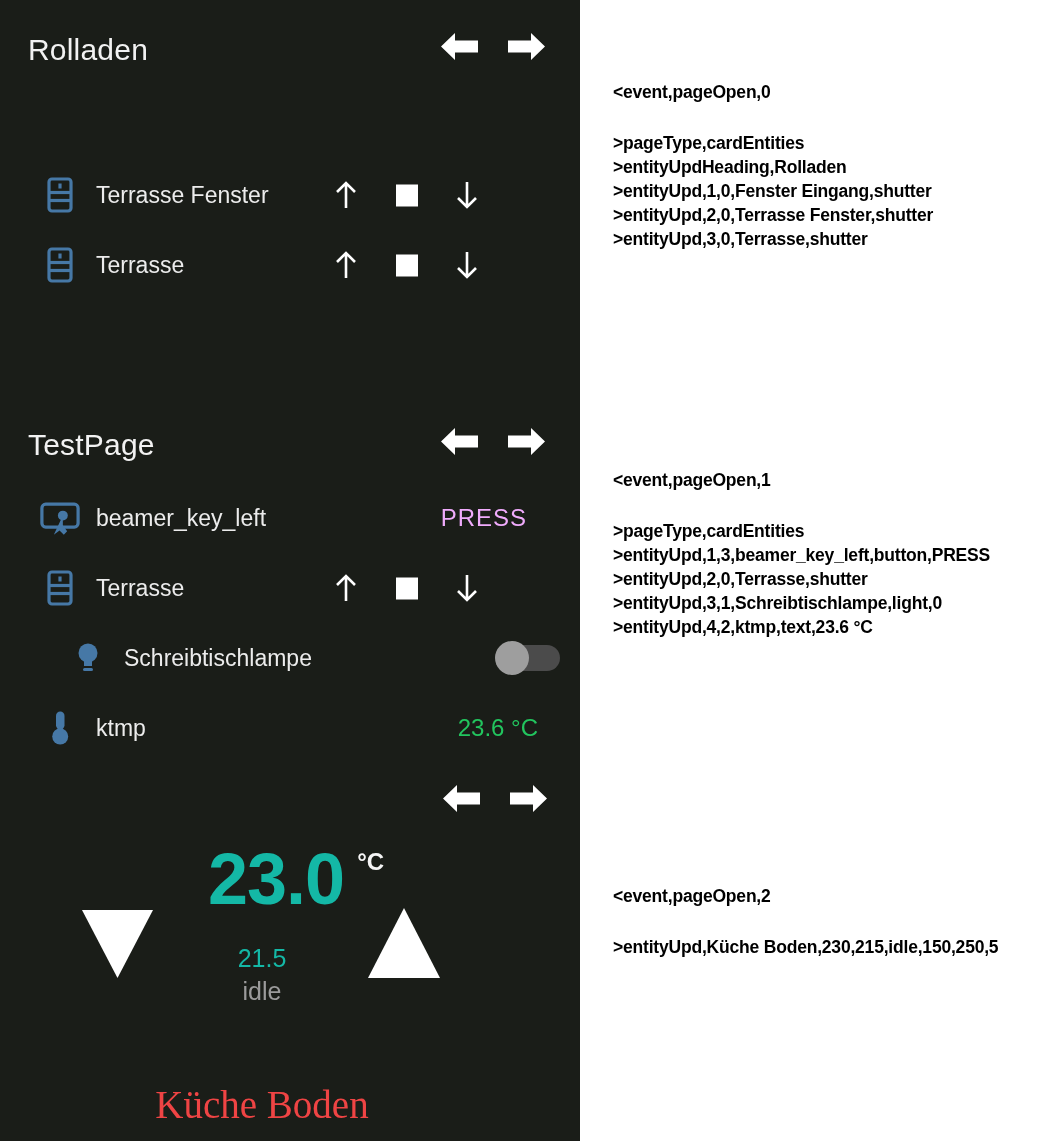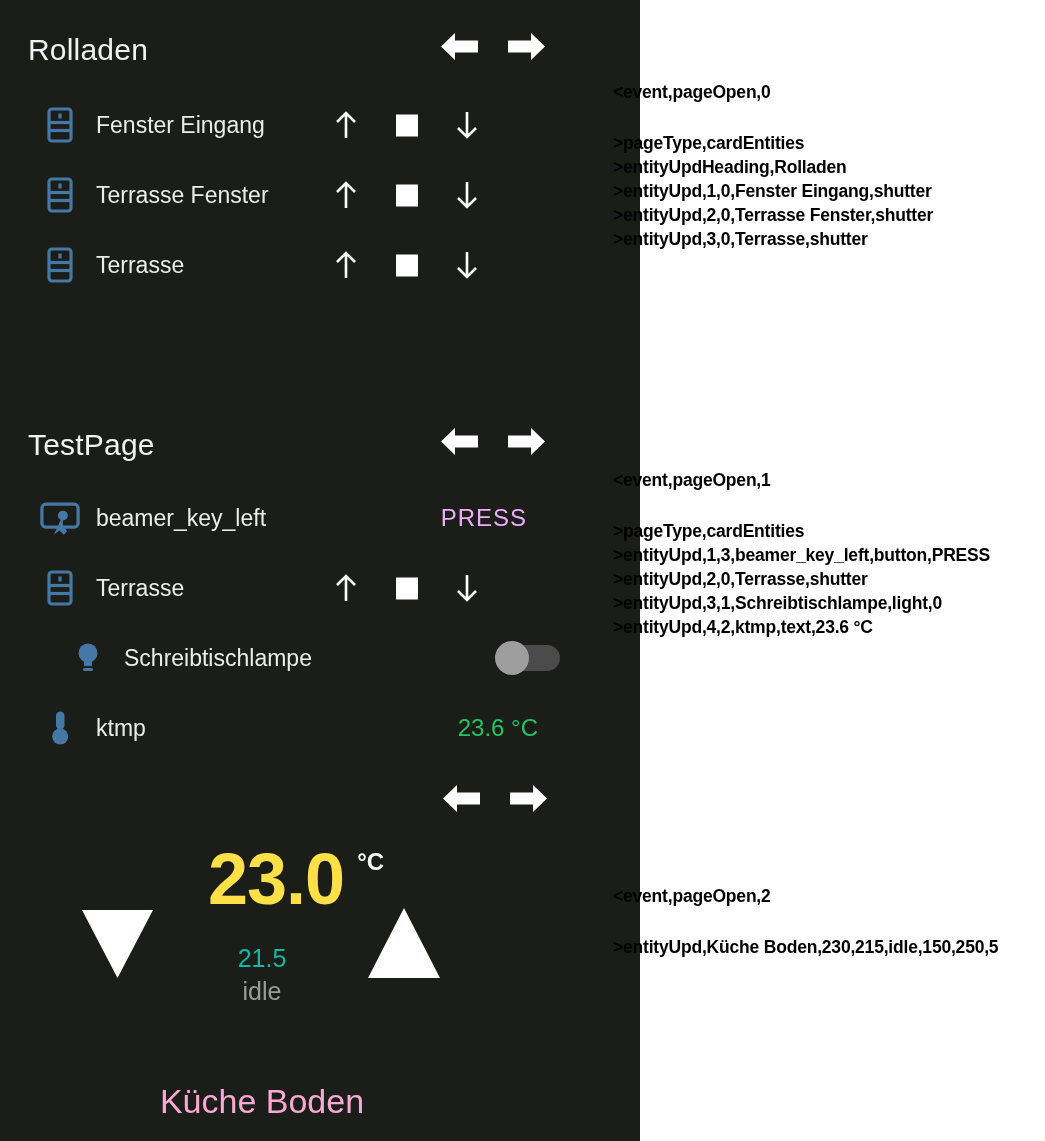--- a/index.html
+++ b/index.html
@@ -1,20 +1,20 @@
 <!DOCTYPE html>
 <html><head>
 <meta charset="utf-8">
 <style>
   * { margin:0; padding:0; box-sizing:border-box; }
   html,body { width:1045px; height:1141px; background:#ffffff; font-family:"Liberation Sans", sans-serif; }
   .stage { position:relative; width:1045px; height:1141px; overflow:hidden; }
 
   
-  .panel { position:absolute; left:0; top:0; width:640px; height:1141px; background:#1a1d18; }
+  .panel { position:absolute; left:0; top:0; width:580px; height:1141px; background:#1a1d18; }
   .card { position:absolute; left:0; width:562px; }
   .card-heading { position:absolute; left:28px; font-size:30px; font-weight:400; color:#f2f2f2; letter-spacing:.2px; }
   .navbtn { position:absolute; width:37px; height:31px; background:none; border:none; padding:0; cursor:pointer; }
   .navbtn svg { display:block; width:37px; height:31px; }
 
   .row { position:absolute; left:0; width:562px; height:70px; }
   .icon-cell { position:absolute; left:40px; width:40px; top:50%; transform:translateY(-50%); display:flex; justify-content:center; align-items:center; }
   .ent-label { position:absolute; left:96px; top:50%; transform:translateY(-50%); font-size:23px; color:#ececec; }
   .ctl { position:absolute; top:50%; transform:translateY(-50%); background:none; border:none; padding:0; cursor:pointer; display:flex; align-items:center; justify-content:center; }
   .ctl-up   { left:331px; width:30px; height:34px; }
@@ -22,27 +22,27 @@
   .ctl-down { left:452px; width:30px; height:34px; }
   .stop-square { display:block; width:22px; height:22px; background:#ffffff; }
   .press-btn { position:absolute; right:35px; top:50%; transform:translateY(-50%); background:none; border:none; padding:0; cursor:pointer; font-family:"Liberation Sans",sans-serif; font-size:24px; letter-spacing:1px; color:#f0abfc; }
   .value-text { position:absolute; right:24px; top:50%; transform:translateY(-50%); font-size:24px; color:#22c55e; }
 
   .toggle { position:absolute; left:470px; top:22px; width:62px; height:26px; border-radius:13px; background:#4b4b4b; cursor:pointer; }
   .toggle-knob { position:absolute; left:-3px; top:-4px; width:34px; height:34px; border-radius:50%; background:#9e9e9e; }
 
   
   .thermo-temp-wrap { position:absolute; left:208px; top:846px; display:flex; align-items:flex-start; }
-  .thermo-temp { font-size:72px; font-weight:700; color:#fde047; line-height:0.92; letter-spacing:-1px; }
+  .thermo-temp { font-size:72px; font-weight:700; color:#14b8a6; line-height:0.92; letter-spacing:-1px; }
   .thermo-unit { font-size:24px; font-weight:700; color:#f5f5f5; margin-left:13px; margin-top:2px; }
   .tri-btn { position:absolute; background:none; border:none; padding:0; cursor:pointer; }
   .tri-btn svg { display:block; }
   .thermo-target { position:absolute; left:262px; top:944px; transform:translateX(-50%); font-size:25px; color:#14b8a6; }
   .thermo-state  { position:absolute; left:262px; top:977px; transform:translateX(-50%); font-size:25px; color:#9b9b9b; }
-  .thermo-title  { position:absolute; left:262px; top:1082px; transform:translateX(-50%); font-size:34px; color:#f9a8d4; white-space:nowrap; }
+  .thermo-title  { position:absolute; left:262px; top:1082px; transform:translateX(-50%); font-size:39px; color:#ef4444; white-space:nowrap;font-family:Liberation Serif, serif; }
 
   
   .log { position:absolute; left:613px; top:0; width:425px; color:#000000; font-weight:700; font-size:17.5px; line-height:24px; letter-spacing:-0.2px; }
   .log-block { position:absolute; left:0; width:425px; }
   .log-lines { margin-top:27px; }
   .log-line { white-space:nowrap; }
 </style>
 </head>
 <body>
 
@@ -56,44 +56,20 @@
         <span><svg viewBox="0 0 37 31">
               <polygon points="0,15.5 14,2 14,9.5 37,9.5 37,21.5 14,21.5 14,29" fill="#ffffff"></polygon>
             </svg></span>
       </button>
       <button class="navbtn" style="left:508px; top:31px;">
         <span><svg viewBox="0 0 37 31">
               <polygon points="37,15.5 23,2 23,9.5 0,9.5 0,21.5 23,21.5 23,29" fill="#ffffff"></polygon>
             </svg></span>
       </button>
 
-      <div class="row" style="top:90px;">
-        <span class="icon-cell">
-          <svg width="26" height="36" viewBox="0 0 26 36" fill="none" stroke="#4678a6" stroke-width="3.2">
-            <rect x="2" y="2" width="22" height="32" rx="3"></rect>
-              <line x1="2" y1="15.5" x2="24" y2="15.5"></line>
-              <line x1="2" y1="23.5" x2="24" y2="23.5"></line>
-              <line x1="13" y1="6.5" x2="13" y2="11.5"></line>
-          </svg>
-        </span>
-        <span class="ent-label">Fenster Eingang</span>
-        <button class="ctl ctl-up">
-            <svg width="30" height="34" viewBox="0 0 30 34" stroke="#ffffff" stroke-width="2.6" fill="none">
-              <path d="M15 30 V6 M6 14 L15 5 L24 14"></path>
-            </svg>
-          </button>
-        <button class="ctl ctl-stop">
-            <span class="stop-square"></span>
-          </button>
-        <button class="ctl ctl-down">
-            <svg width="30" height="34" viewBox="0 0 30 34" stroke="#ffffff" stroke-width="2.6" fill="none">
-              <path d="M15 4 V28 M6 20 L15 29 L24 20"></path>
-            </svg>
-          </button>
-      </div>
 
       <div class="row" style="top:160px;">
         <span class="icon-cell">
           <svg width="26" height="36" viewBox="0 0 26 36" fill="none" stroke="#4678a6" stroke-width="3.2">
             <rect x="2" y="2" width="22" height="32" rx="3"></rect>
               <line x1="2" y1="15.5" x2="24" y2="15.5"></line>
               <line x1="2" y1="23.5" x2="24" y2="23.5"></line>
               <line x1="13" y1="6.5" x2="13" y2="11.5"></line>
           </svg>
         </span>

